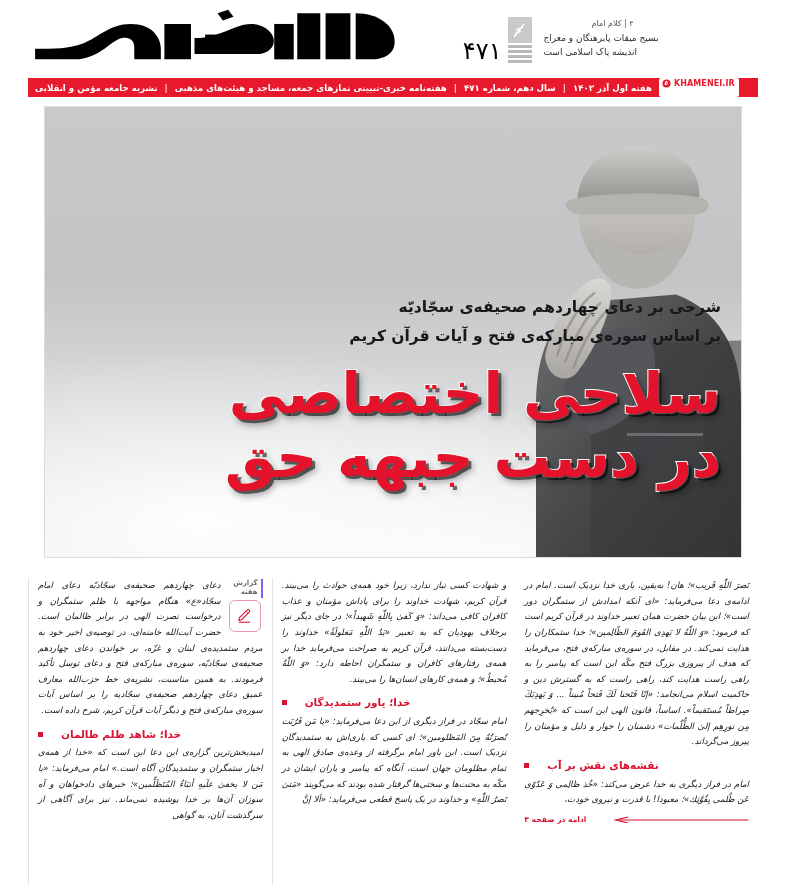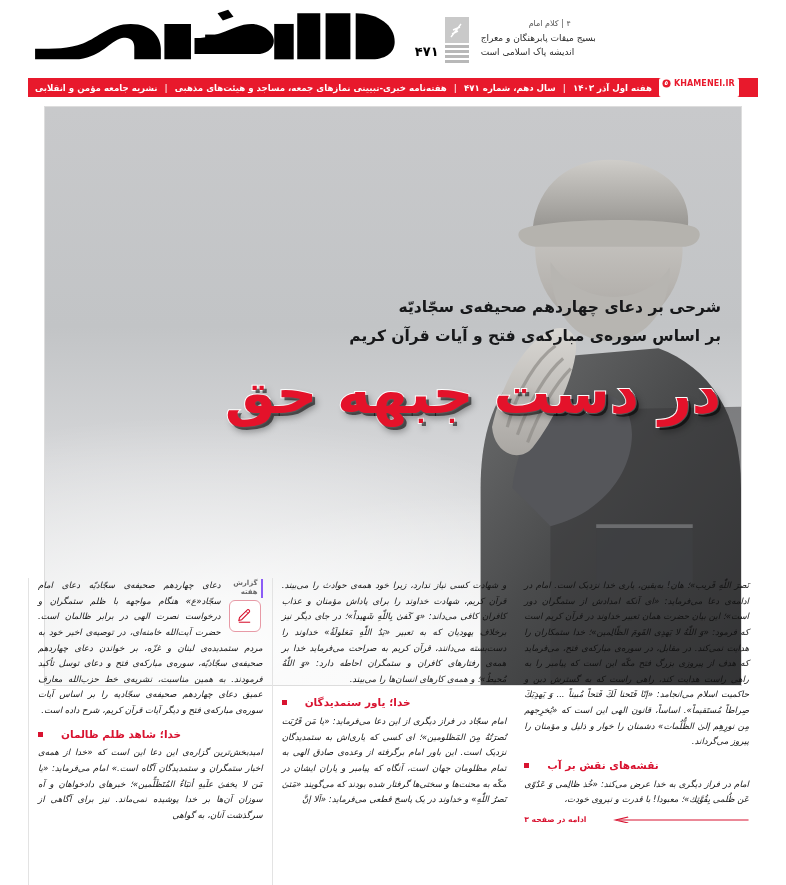--- a/index.html
+++ b/index.html
@@ -38,27 +38,28 @@
     flex-direction: row-reverse;
     align-items: center;
     gap: 6px;
     margin-right: 0;
   }
   .logo-mark {
     height: 62px;
     display: block;
   }
   .issue-no {
-    font-size: 13px;
-    font-weight: 700;
+    font-size: 24px;
+    font-weight: 400;
     letter-spacing: 1px;
     color: #000;
     margin-right: -2px;
     line-height: 1;
     transform: translateY(12px);
+    margin-left: 48px;
   }
   .divider-bars {
     width: 24px;
     margin: 0 8px 0 8px;
     display: flex;
     flex-direction: column;
     align-items: center;
     gap: 2px;
     transform: translateY(1px);
   }
@@ -129,21 +130,21 @@
   }
   .redbar .site .rose {
     width: 9px; height: 9px;
     flex: 0 0 9px;
   }
 
   
   .hero {
     position: relative;
     margin: 9px 44px 14px 44px;
-    height: 580px;
+    height: 452px;
     overflow: hidden;
     background: linear-gradient(180deg,#c8c9cb 0%, #c2c4c6 38%, #d6d7d9 62%, #eceded 100%);
     border: 1px solid #ddd;
     box-sizing: border-box;
   }
   .hero .sky-haze {
     position: absolute; inset: 0;
     background:
       radial-gradient(120% 70% at 22% 92%, rgba(255,255,255,.92) 0%, rgba(255,255,255,0) 55%),
       radial-gradient(90% 55% at 62% 100%, rgba(255,255,255,.75) 0%, rgba(255,255,255,0) 60%);
@@ -381,20 +382,21 @@
 
         <rect x="186" y="330" width="76" height="48" rx="4" fill="#3f4042" opacity=".8"></rect>
         <path d="M186 330 L262 330" stroke="#6b6c6e" stroke-width="3"></path>
       </svg>
     </div>
 
     <div class="hero-text">
       <div class="kick-1">شرحی بر دعای چهاردهم صحیفه‌ی سجّادیّه</div>
       <div class="kick-2">بر اساس سوره‌ی مبارکه‌ی فتح و آیات قرآن کریم</div>
       <div class="headline">
+        <span class="hl-line">سلاحی اختصاصی</span>
         <span class="hl-line">در دست جبهه حق</span>
       </div>
     </div>
   </div>
 
   <div class="columns">
 
     <div class="col">
       <p>نَصرَ اللّٰهِ قَریب»؛ هان! به‌یقین، یاری خدا نزدیک است. امام در ادامه‌ی دعا می‌فرماید: «ای آنکه امدادش از ستمگران دور است»؛ این بیان حضرت همان تعبیر خداوند در قرآن کریم است که فرمود: «وَ اللّٰهُ لا یَهدِی القَومَ الظّالِمین»؛ خدا ستمکاران را هدایت نمی‌کند. در مقابل، در سوره‌ی مبارکه‌ی فتح، می‌فرماید که هدف از پیروزی بزرگ فتح مکّه این است که پیامبر را به راهی راست هدایت کند، راهی راست که به گسترش دین و حاکمیت اسلام می‌انجامد: «إنّا فَتَحنا لَكَ فَتحاً مُبیناً ... وَ یَهدِیَكَ صِراطاً مُستَقیماً». اساساً، قانون الهی این است که «یُخرِجهم مِن نورِهِم إلیٰ الظُّلُمات» دشمنان را خوار و ذلیل و مؤمنان را پیروز می‌گرداند.</p>
       <div class="sub-head">

